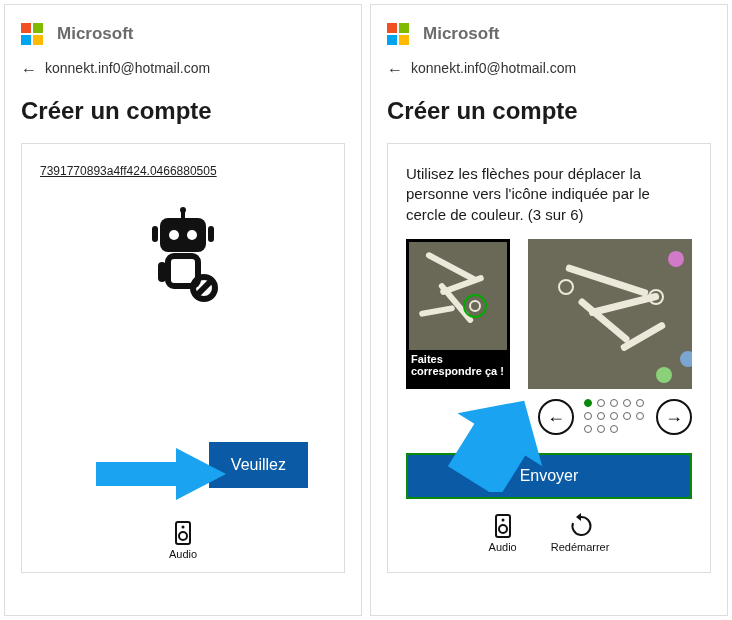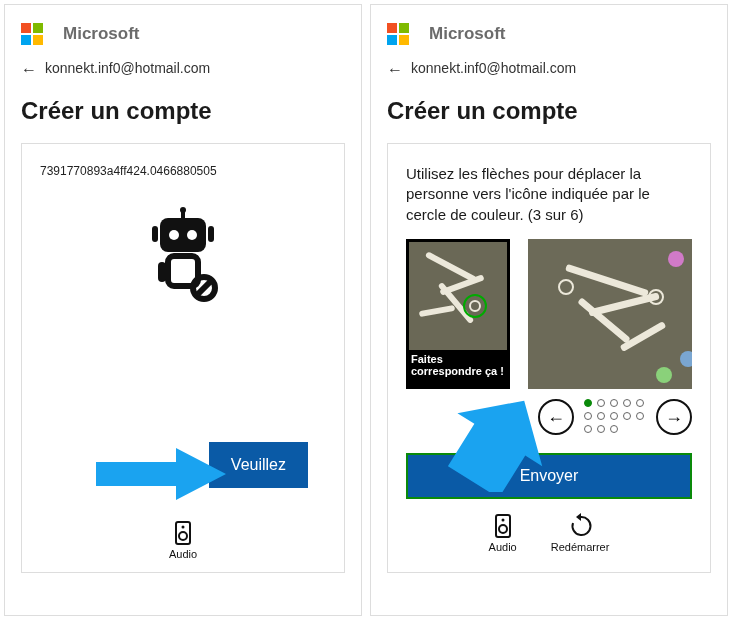--- a/index.html
+++ b/index.html
@@ -15,21 +15,21 @@
   .panel {
     flex: 1;
     border: 1px solid #ddd;
     background: #fff;
     padding: 18px 16px 14px 16px;
     position: relative;
   }
   .ms-logo-row {
     display: flex;
     align-items: center;
-    gap: 20px;
+    gap: 14px;
     margin-bottom: 14px;
   }
   .ms-logo {
     width: 22px;
     height: 22px;
     display: grid;
     grid-template-columns: 1fr 1fr;
     grid-template-rows: 1fr 1fr;
     gap: 1.5px;
   }
@@ -48,21 +48,21 @@
   }
   .back-arrow { font-size: 16px; color: #333; }
   h1.title { font-size: 24px; font-weight: 600; color: #1b1b1b; margin-bottom: 18px; }
   .card {
     border: 1px solid #ddd;
     padding: 20px 18px 14px 18px;
     min-height: 430px;
     position: relative;
   }
   .instr { font-size: 15px; color: #1b1b1b; line-height: 1.35; margin-bottom: 14px; }
-  .code { font-size: 12px; color: #222; margin-bottom: 25px; }
+  .code { font-size: 12px; color: #222; margin-bottom: 25px; text-decoration: underline; }
   .robot-wrap { text-align: center; margin-top: 28px; margin-bottom: 30px; }
   .robot-svg { width: 86px; height: 100px; }
   .captcha-row {
     display: flex;
     gap: 18px;
     margin-bottom: 10px;
   }
   .captcha-target {
     background: #000;
     width: 104px;

